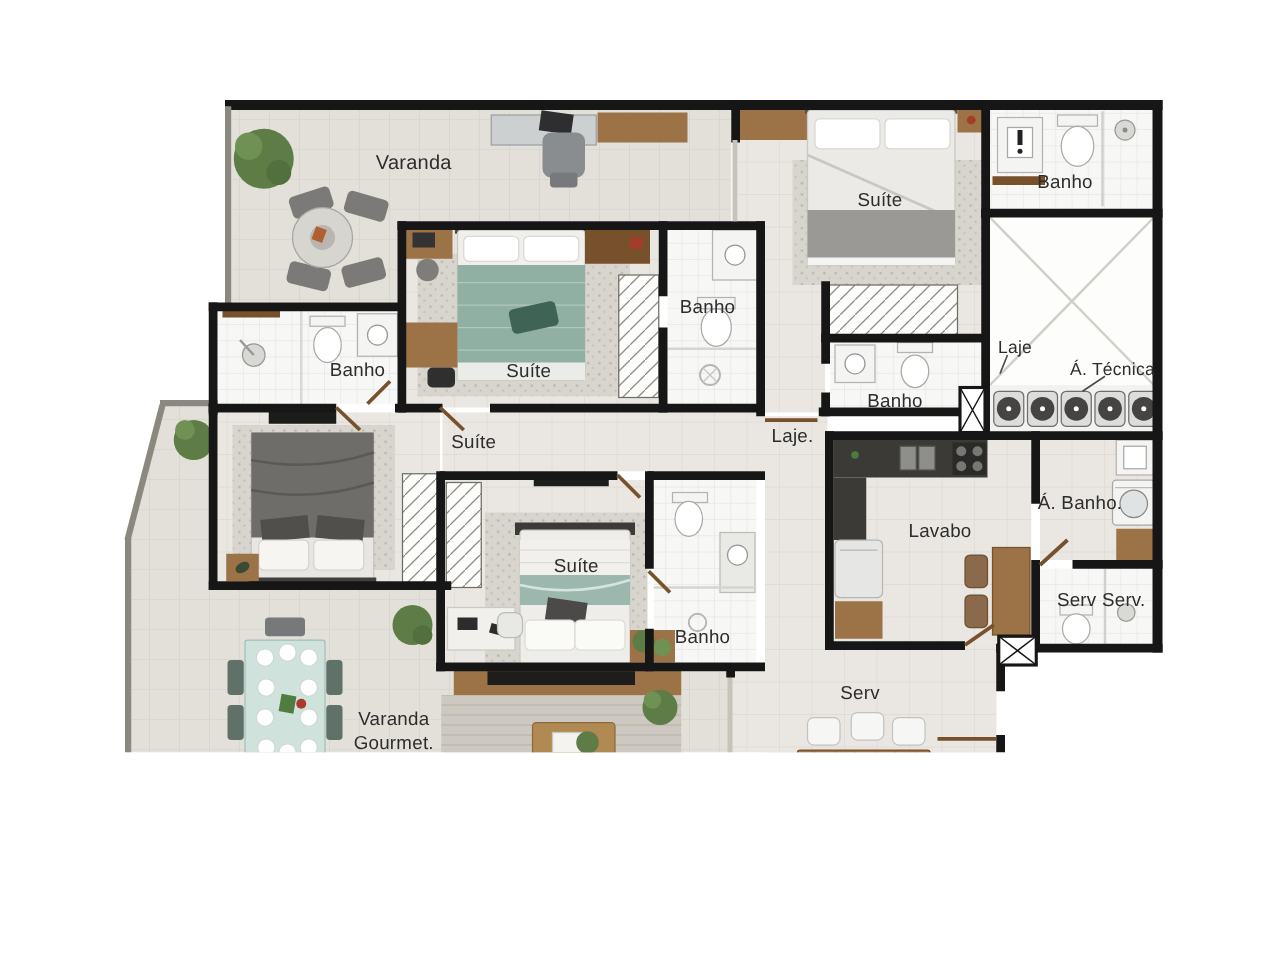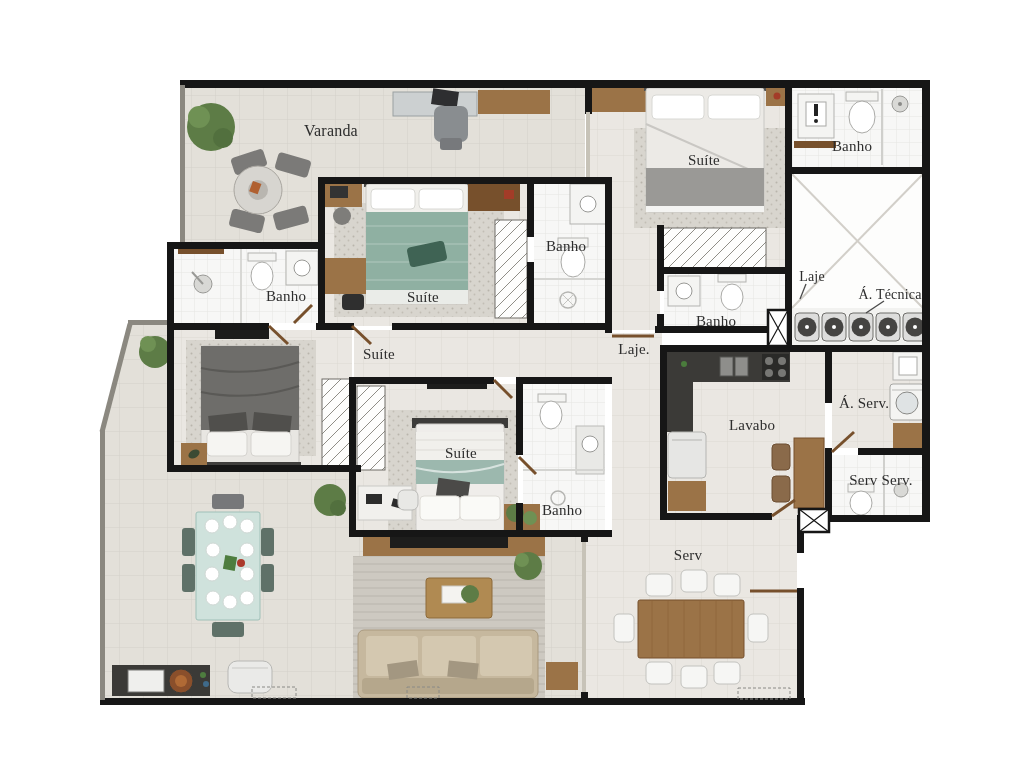--- a/index.html
+++ b/index.html
@@ -1,17 +1,17 @@
 <!DOCTYPE html>
 <html style="--wall: #161616; --parapet: #8b8880; --floor_interior: #eae7e2; --floor_balcony: #e3e0d9; --floor_bath: #f7f7f6; --wood: #9b7347; --wood_dark: #77502c; --granite: #3b3a37; --bed_green: #8fb0a2; --bed_teal: #9cb8ae; --bed_gray: #6e6d6a; --sofa: #c6b89e; --rug: #cdc9c1; --plant: #5d7c46; --table_teal: #cfe2dc; --label: #2d2d2d;"><head>
 <meta charset="utf-8">
 <style>
   html,body{margin:0;padding:0;background:#ffffff;}
-  #stage{position:relative;width:1024px;height:777px;background:#fff;overflow:hidden;
-         font-family:Liberation Serif, serif;}
+  #stage{position:relative;width:1024px;height:602px;background:#fff;overflow:hidden;
+         font-family:Liberation Sans, sans-serif;}
   svg{position:absolute;left:0;top:0;}
   .wall{fill:var(--wall,#161616);}
   .parapet{fill:var(--parapet,#8b8880);}
   .parapet-line{stroke:var(--parapet,#8b8880);stroke-width:5;fill:none;}
   .wood{fill:var(--wood,#9b7347);}
   .wood-dark{fill:var(--wood_dark,#77502c);}
   .granite{fill:var(--granite,#3b3a37);}
   .white-fix{fill:#f4f4f2;stroke:#b3b3b0;stroke-width:1;}
   .glass{stroke:#c7c3b8;stroke-width:4;}
   .leader{stroke:#4a4a4a;stroke-width:1.3;fill:none;}
@@ -469,16 +469,17 @@
   <span class="lbl" style="left:704px;top:160px">Suíte</span>
   <span class="lbl" style="left:852px;top:146px">Banho</span>
   <span class="lbl lbl-sm" style="left:812px;top:277px">Laje</span>
   <span class="lbl lbl-sm" style="left:890px;top:295px">Á. Técnica</span>
   <span class="lbl" style="left:716px;top:321px">Banho</span>
   <span class="lbl" style="left:634px;top:349px">Laje.</span>
   <span class="lbl" style="left:379px;top:354px">Suíte</span>
   <span class="lbl" style="left:461px;top:453px">Suíte</span>
   <span class="lbl" style="left:562px;top:510px">Banho</span>
   <span class="lbl" style="left:752px;top:425px">Lavabo</span>
-  <span class="lbl" style="left:864px;top:403px">Á. Serv.</span>
+  <span class="lbl" style="left:864px;top:403px">Á. Banho.</span>
   <span class="lbl" style="left:881px;top:480px">Serv Serv.</span>
   <span class="lbl" style="left:688px;top:555px">Serv</span>
+  <span class="lbl lbl-wrap" style="left:315px;top:586px">Varanda Gourmet.</span>
 </div>
 
 </body></html>

